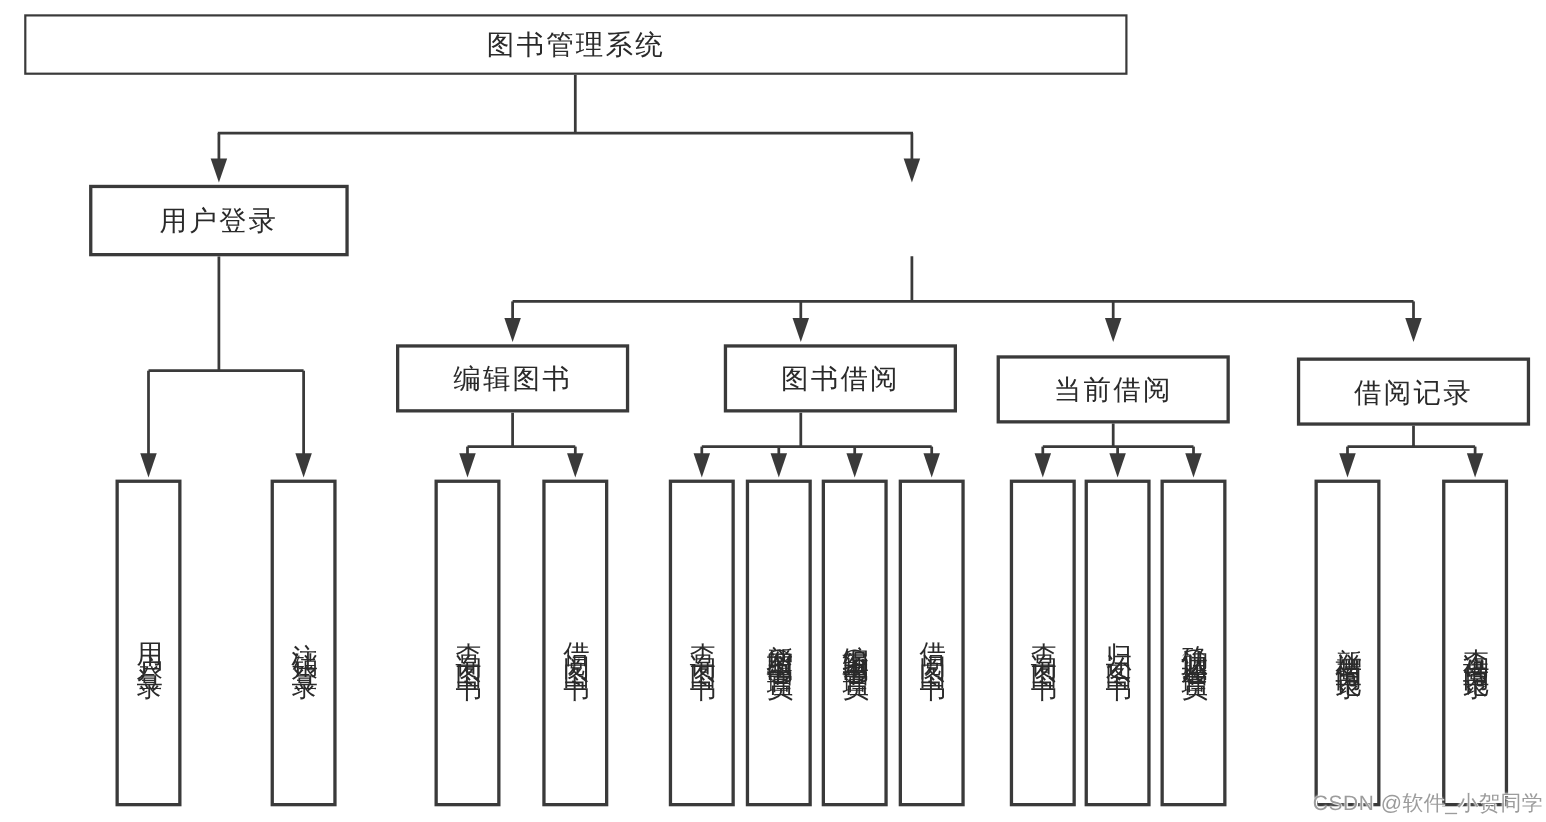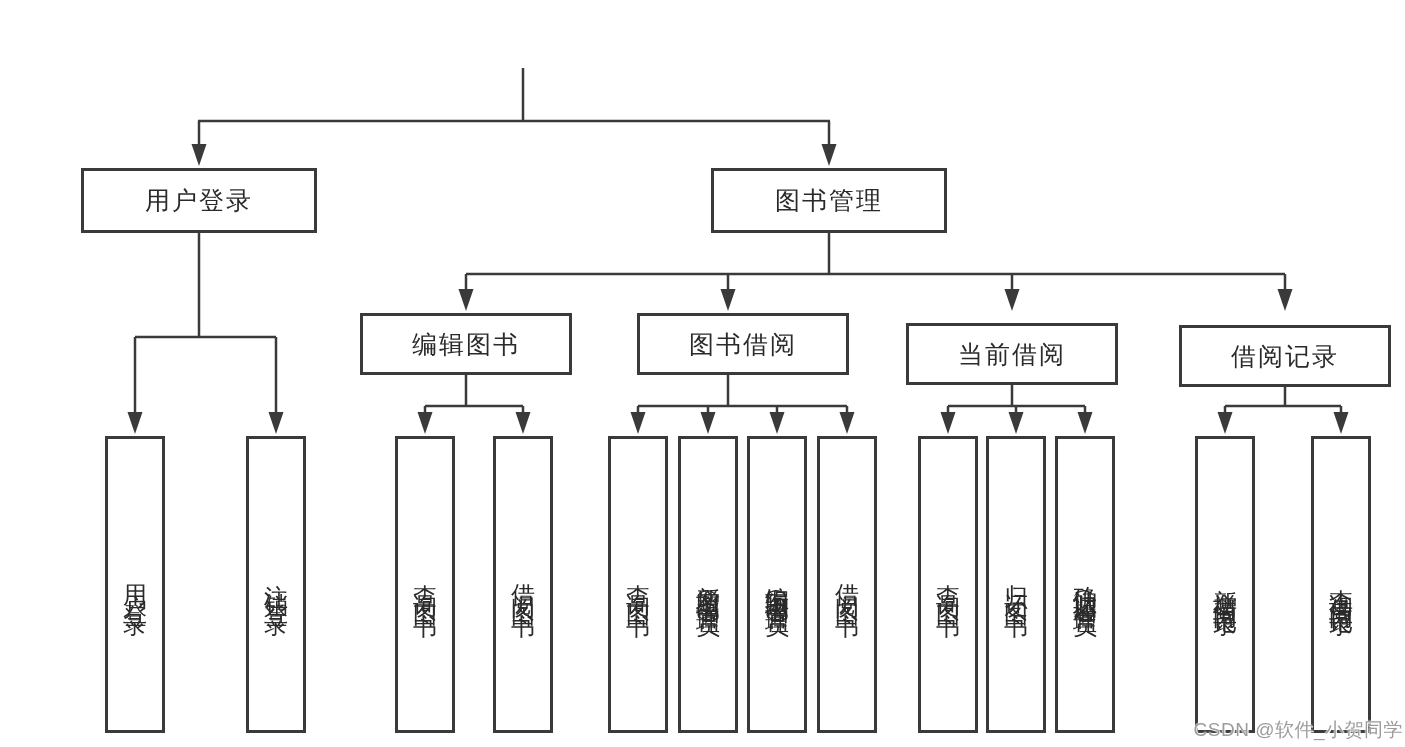--- a/index.html
+++ b/index.html
@@ -108,32 +108,32 @@
         <polygon points="1008.5,412 1023.5,412 1016,434" fill="#3a3a3a"></polygon>
         <line x1="1085" y1="406" x2="1085" y2="418" stroke="#3a3a3a" stroke-width="2.5"></line>
         <polygon points="1077.5,412 1092.5,412 1085,434" fill="#3a3a3a"></polygon>
         <line x1="1225" y1="406" x2="1225" y2="418" stroke="#3a3a3a" stroke-width="2.5"></line>
         <polygon points="1217.5,412 1232.5,412 1225,434" fill="#3a3a3a"></polygon>
         <line x1="1341" y1="406" x2="1341" y2="418" stroke="#3a3a3a" stroke-width="2.5"></line>
         <polygon points="1333.5,412 1348.5,412 1341,434" fill="#3a3a3a"></polygon>
       </g>
   </svg>
 
+  <div class="node top" style="left:22px;top:13px;width:1003px;height:55px">
+    <span>图书管理系统</span>
+  </div>
 
   <div class="node" style="left:81px;top:168px;width:236px;height:65px">
     <span>用户登录</span>
-  </div>
-  <div class="node" style="left:711px;top:168px;width:236px;height:65px">
-    <span>图书管理</span>
   </div>
 
   <div class="node" style="left:360px;top:313px;width:212px;height:62px">
     <span>编辑图书</span>
   </div>
-  <div class="node" style="left:637px;top:313px;width:212px;height:62px">
+  <div class="node" style="left:658px;top:313px;width:212px;height:62px">
     <span>图书借阅</span>
   </div>
   <div class="node" style="left:906px;top:323px;width:212px;height:62px">
     <span>当前借阅</span>
   </div>
   <div class="node" style="left:1179px;top:325px;width:212px;height:62px">
     <span>借阅记录</span>
   </div>
 
   <div class="leaf" style="left:105px">

